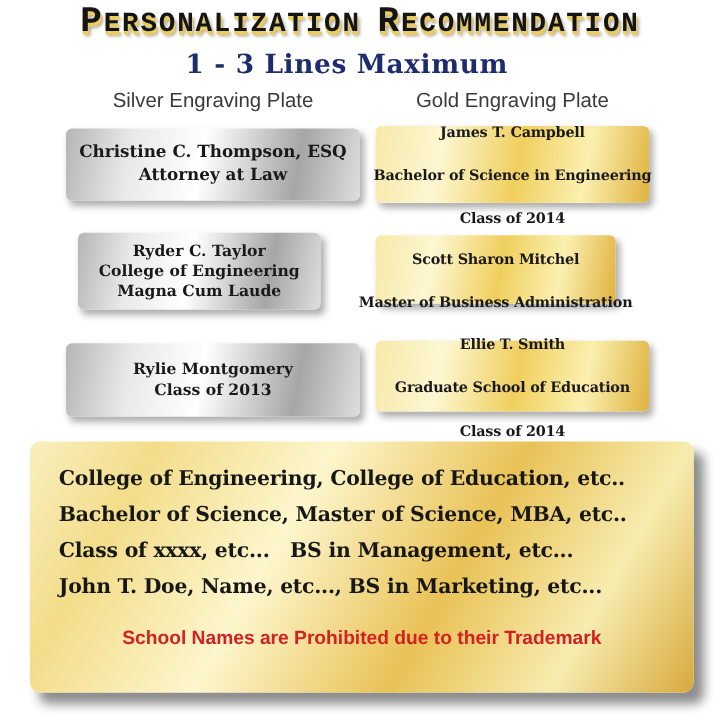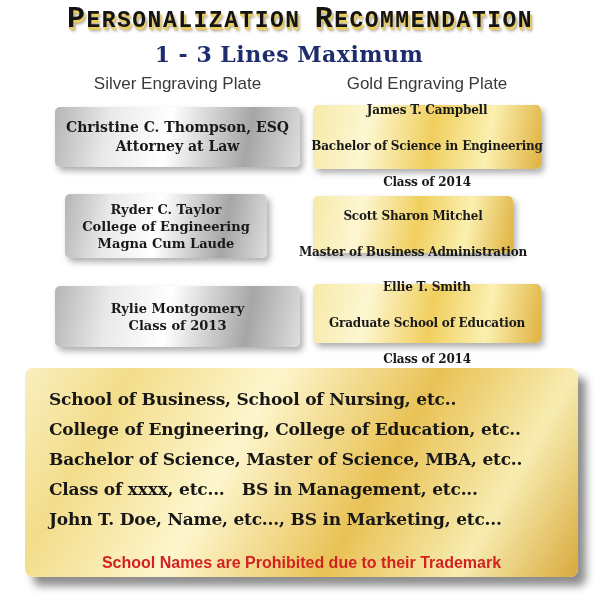--- a/index.html
+++ b/index.html
@@ -115,21 +115,20 @@
     <div class="plate-line">Rylie Montgomery</div>
     <div class="plate-line">Class of 2013</div>
   </div>
   <div class="plate gold p-g3">
     <div class="plate-line">Ellie T. Smith</div>
     <div class="plate-line">Graduate School of Education</div>
     <div class="plate-line">Class of 2014</div>
   </div>
 
   <div class="big-plate">
-    <div class="bigline">School of Business, School of Nursing, etc..</div>
     <div class="bigline">College of Engineering, College of Education, etc..</div>
     <div class="bigline">Bachelor of Science, Master of Science, MBA, etc..</div>
     <div class="bigline">Class of xxxx, etc...   BS in Management, etc...</div>
     <div class="bigline">John T. Doe, Name, etc..., BS in Marketing, etc...</div>
     <div class="warning">School Names are Prohibited due to their Trademark</div>
   </div>
 
 </div>
 
 </body></html>

